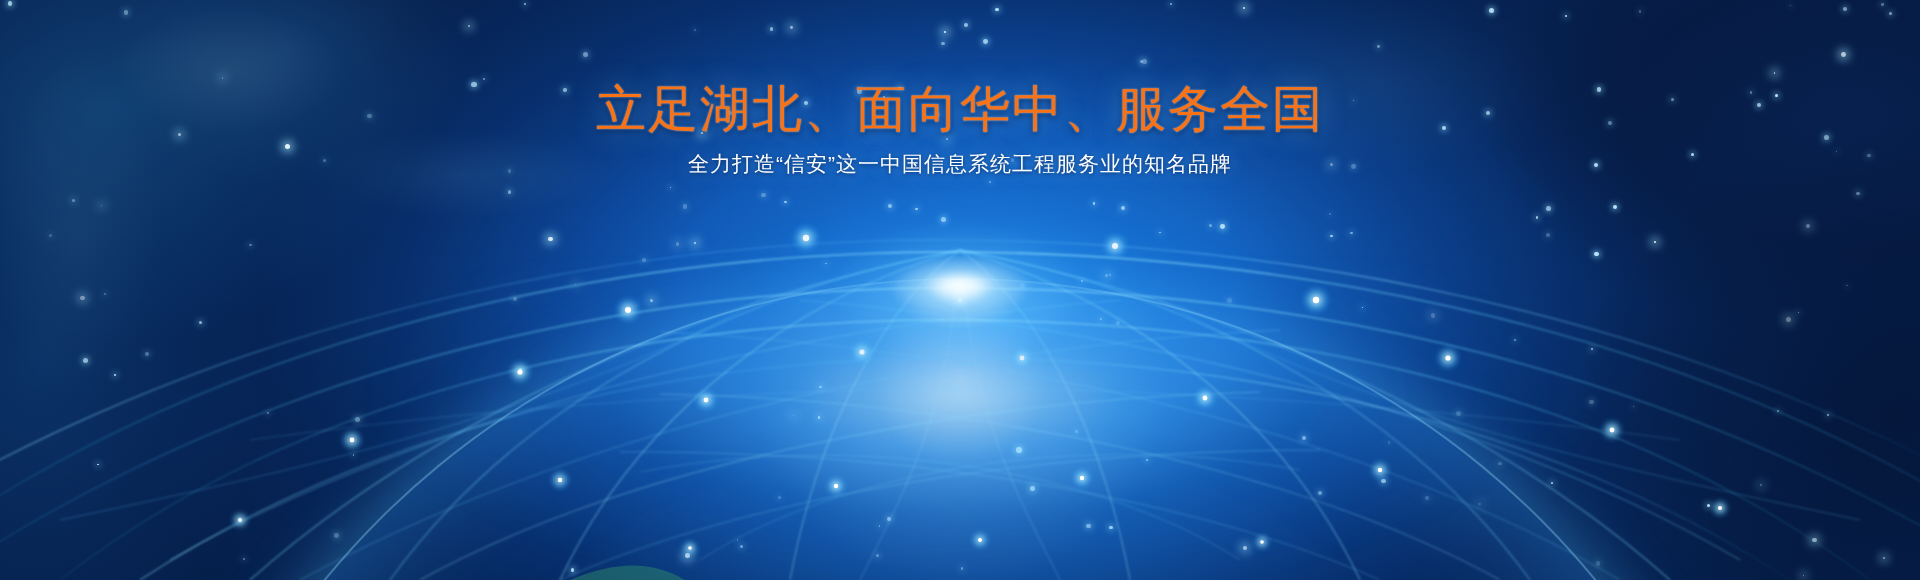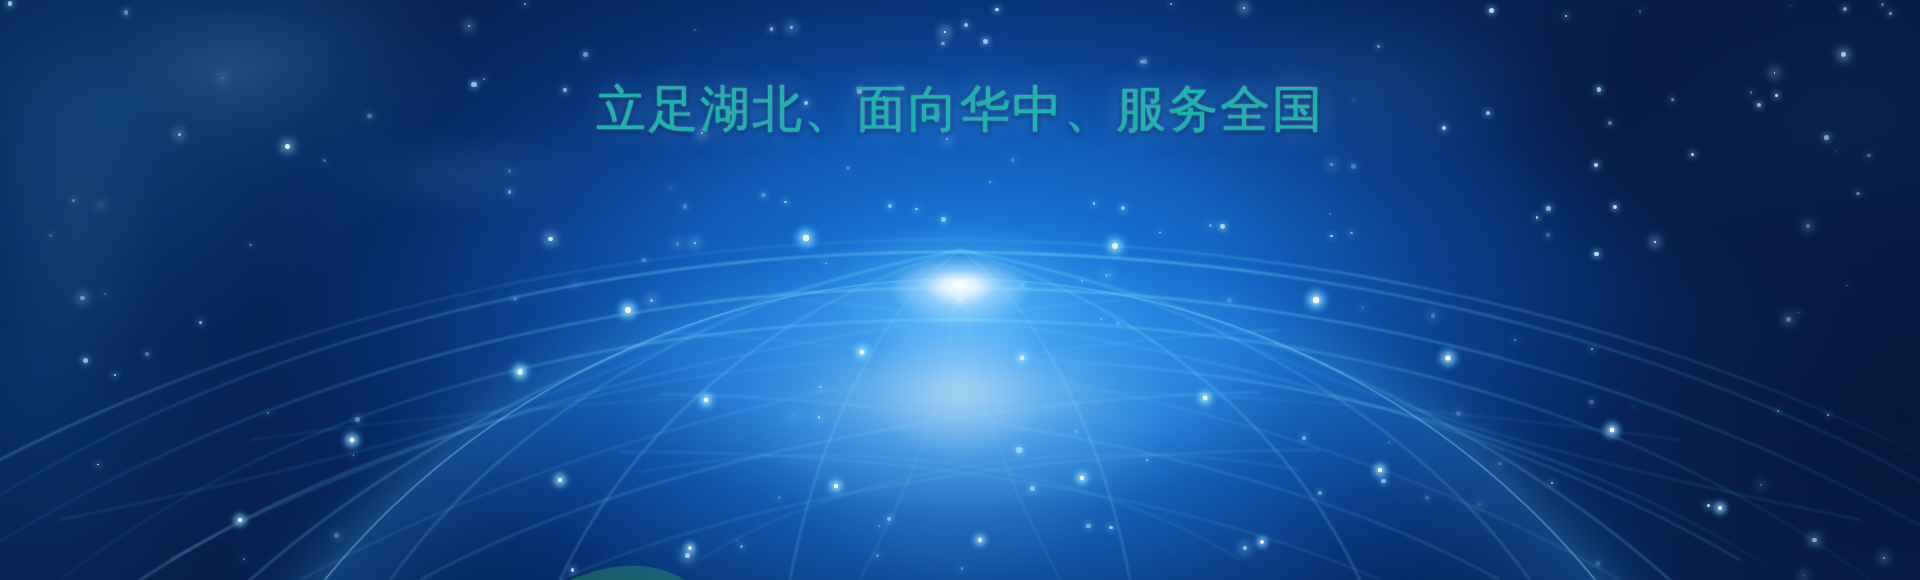--- a/index.html
+++ b/index.html
@@ -151,21 +151,21 @@
     top: 82px;
     text-align: center;
     z-index: 40;
   }
   .headline {
     margin: 0;
     font-size: 50px;
     line-height: 1.1;
     font-weight: 400;
     letter-spacing: 2px;
-    color: #14b8a6;
+    color: #f97316;
     text-shadow:
       0 0 2px rgba(255,255,255,0.6),
       0 2px 6px rgba(4,30,80,0.85),
       0 0 26px rgba(110,200,255,0.55);
   }
   .subline {
     margin: 14px 0 0 0;
     font-size: 21px;
     line-height: 1.2;
     font-weight: 400;
@@ -490,15 +490,16 @@
         <circle cx="1262" cy="542" r="1.8"></circle>
       </g>
     </g>
   </svg>
 
   <div class="core-glow"></div>
   <div class="core-hot"></div>
 
   <div class="text-block">
     <h1 class="headline">立足湖北、面向华中、服务全国</h1>
+    <p class="subline">全力打造“信安”这一中国信息系统工程服务业的知名品牌</p>
   </div>
 
 </div>
 
 </body></html>

